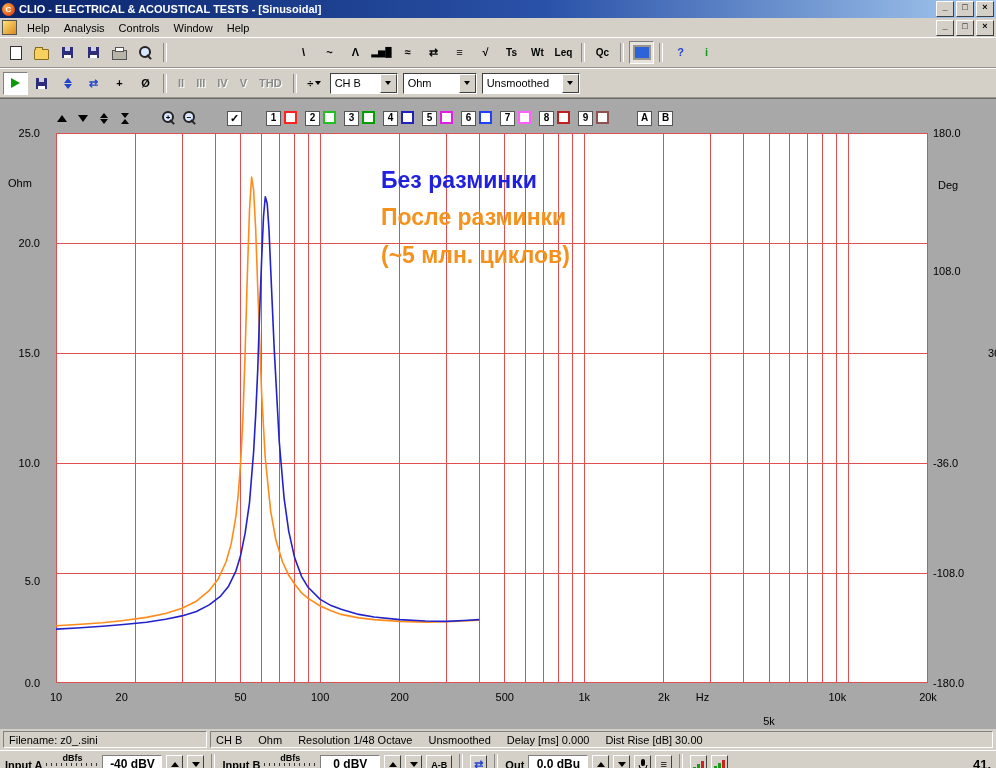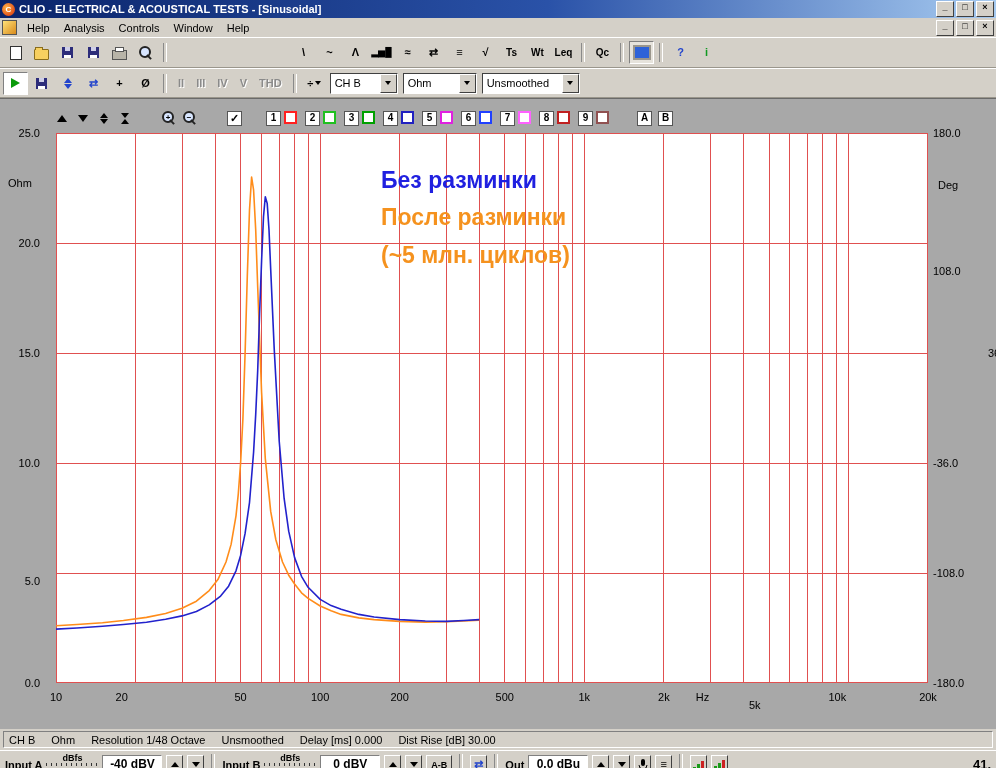--- a/index.html
+++ b/index.html
@@ -374,28 +374,29 @@
       <span class="ytick" style="left: 933px; width: 54px; top: 578px;">-180.0</span>
       <span class="axis-unit" style="left: 938px; top: 80px; text-align: center;">Deg</span>
       <span class="xtick" style="top: 592px; left: 36px; width: 40px; text-align: center;">10</span>
       <span class="xtick" style="top: 592px; left: 115.52px; width: 40px; ">20</span>
       <span class="xtick" style="top: 592px; left: 220.64px; width: 40px; text-align: center;">50</span>
       <span class="xtick" style="top: 592px; left: 300.16px; width: 40px; text-align: center;">100</span>
       <span class="xtick" style="top: 592px; left: 379.68px; width: 40px; text-align: center;">200</span>
       <span class="xtick" style="top: 592px; left: 484.8px; width: 40px; text-align: center;">500</span>
       <span class="xtick" style="top: 592px; left: 564.32px; width: 40px; text-align: center;">1k</span>
       <span class="xtick" style="top: 592px; left: 643.84px; width: 40px; text-align: center;">2k</span>
-      <span class="xtick" style="top: 600px; left: 748.96px; width: 40px; text-align: left;">5k</span>
+      <span class="xtick" style="top: 616px; left: 748.96px; width: 40px; text-align: center;">5k</span>
       <span class="xtick" style="top: 592px; left: 828.48px; width: 40px; text-align: left;">10k</span>
       <span class="xtick" style="top: 592px; left: 908px; width: 40px; text-align: center;">20k</span>
       <span class="xtick" style="top: 592px; left: 690.441px; width: 24px; text-align: center;">Hz</span>
     </div>
 </div>
 
 <div class="statusbar">
+  <span class="sb-panel sb-file">Filename: z0_.sini</span>
   <span class="sb-panel sb-info" id="sb-info">
       <span class="sb-part">CH B</span>
       <span class="sb-part">Ohm</span>
       <span class="sb-part">Resolution 1/48 Octave</span>
       <span class="sb-part">Unsmoothed</span>
       <span class="sb-part">Delay [ms] 0.000</span>
       <span class="sb-part">Dist Rise [dB] 30.00</span>
     </span>
 </div>
 

